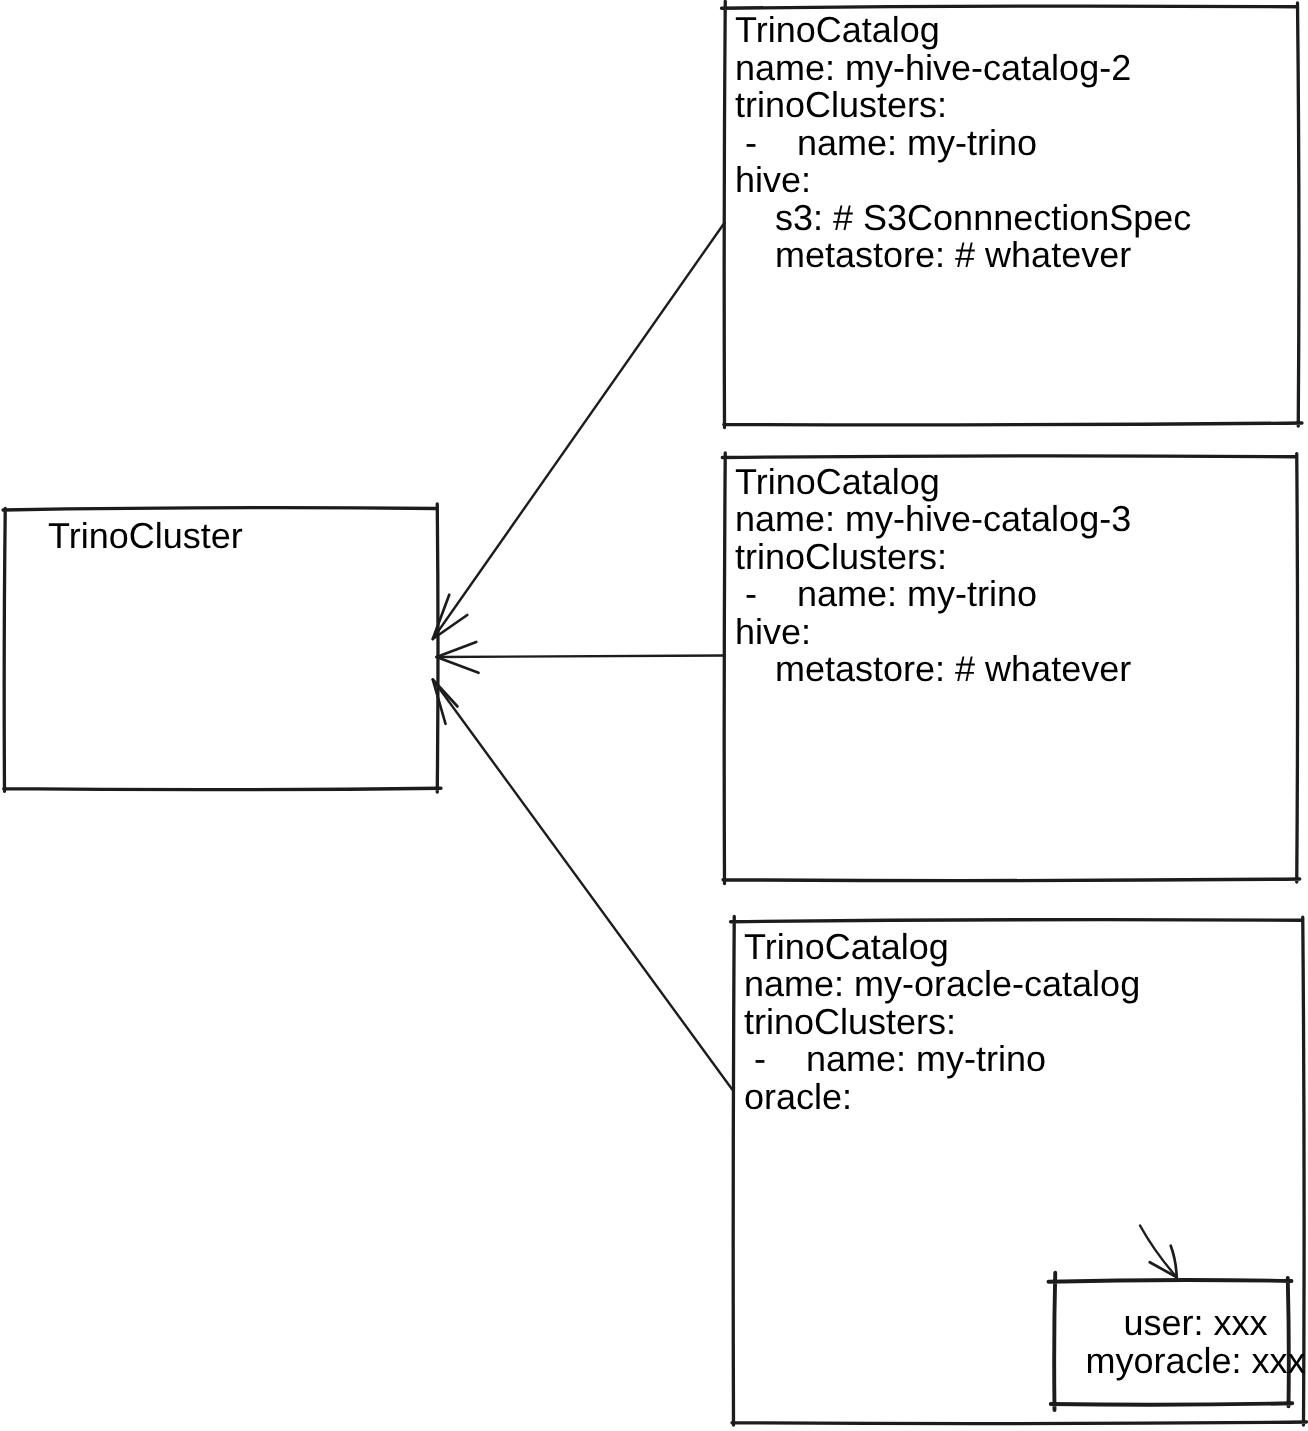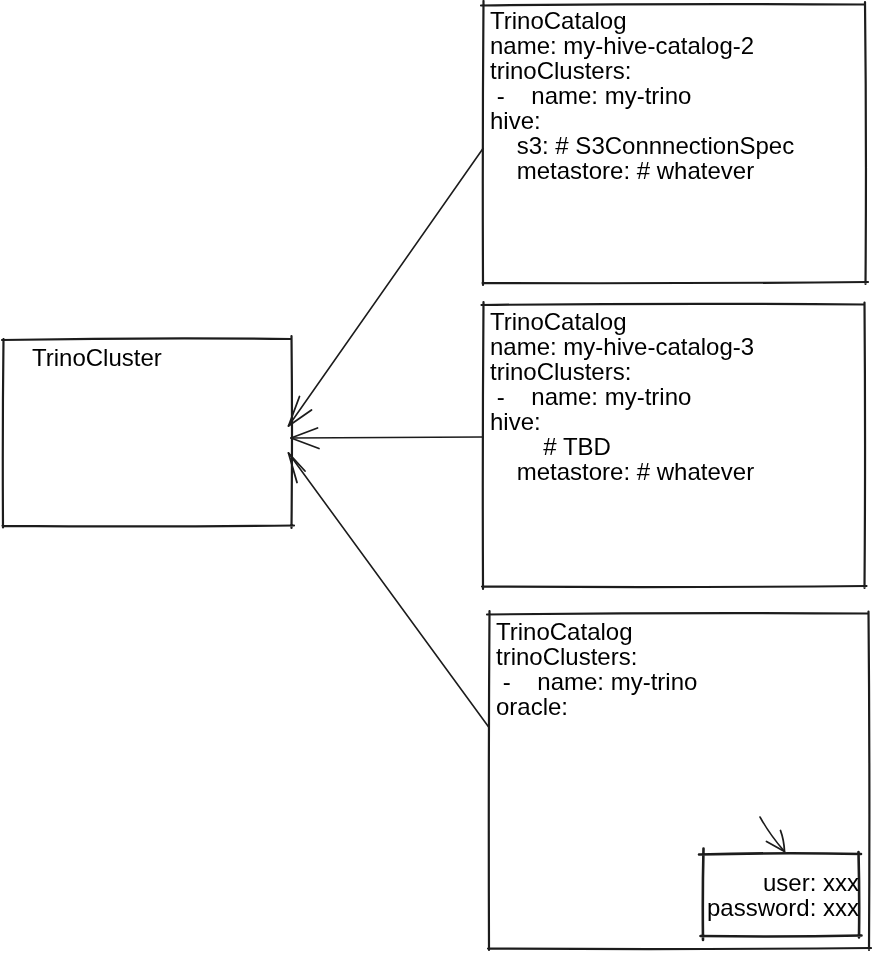--- a/index.html
+++ b/index.html
@@ -35,21 +35,21 @@
     color: var(--text, #000000);
   }
   .node .ln { white-space: pre; }
   #node-cluster { left: 3px;   top: 338px; width: 289px; height: 189px; padding: 7px 9px; margin-left: 20px; }
   #node-cat1    { left: 483px; top: 3px;   width: 383px; height: 280px; padding: 5px 7px; }
   #node-cat2    { left: 483px; top: 303px; width: 382px; height: 284px; padding: 6px 7px; }
   #node-cat3    { left: 489px; top: 613px; width: 380px; height: 336px; padding: 6px 7px; }
   #node-secret  {
     left: 703px; top: 853px; width: 156px; height: 83px;
     display: flex; flex-direction: column;
-    align-items: flex-end; justify-content: center;
+    align-items: center; justify-content: center;
     text-align: center;
     padding-left: 32px;
   }
 </style>
 </head>
 <body>
 
 <div id="canvas" style="--background: #ffffff; --stroke: #1c1c1c; --text: #000000;">
 
   <svg id="artwork" viewBox="0 0 872 954" xmlns="http://www.w3.org/2000/svg">
@@ -111,29 +111,29 @@
       <div class="ln">    s3: # S3ConnnectionSpec</div>
       <div class="ln">    metastore: # whatever</div>
     </div>
 
   <div class="node" id="node-cat2">
       <div class="ln">TrinoCatalog</div>
       <div class="ln">name: my-hive-catalog-3</div>
       <div class="ln">trinoClusters:</div>
       <div class="ln"> -    name: my-trino</div>
       <div class="ln">hive:</div>
-      <div class="ln">        # TBD</div>
       <div class="ln">    metastore: # whatever</div>
     </div>
 
   <div class="node" id="node-cat3">
       <div class="ln">TrinoCatalog</div>
+      <div class="ln">name: my-oracle-catalog</div>
       <div class="ln">trinoClusters:</div>
       <div class="ln"> -    name: my-trino</div>
       <div class="ln">oracle:</div>
     </div>
 
   <div class="node" id="node-secret">
       <div class="ln">user: xxx</div>
-      <div class="ln">password: xxx</div>
+      <div class="ln">myoracle: xxx</div>
     </div>
 
 </div>
 
 </body></html>

